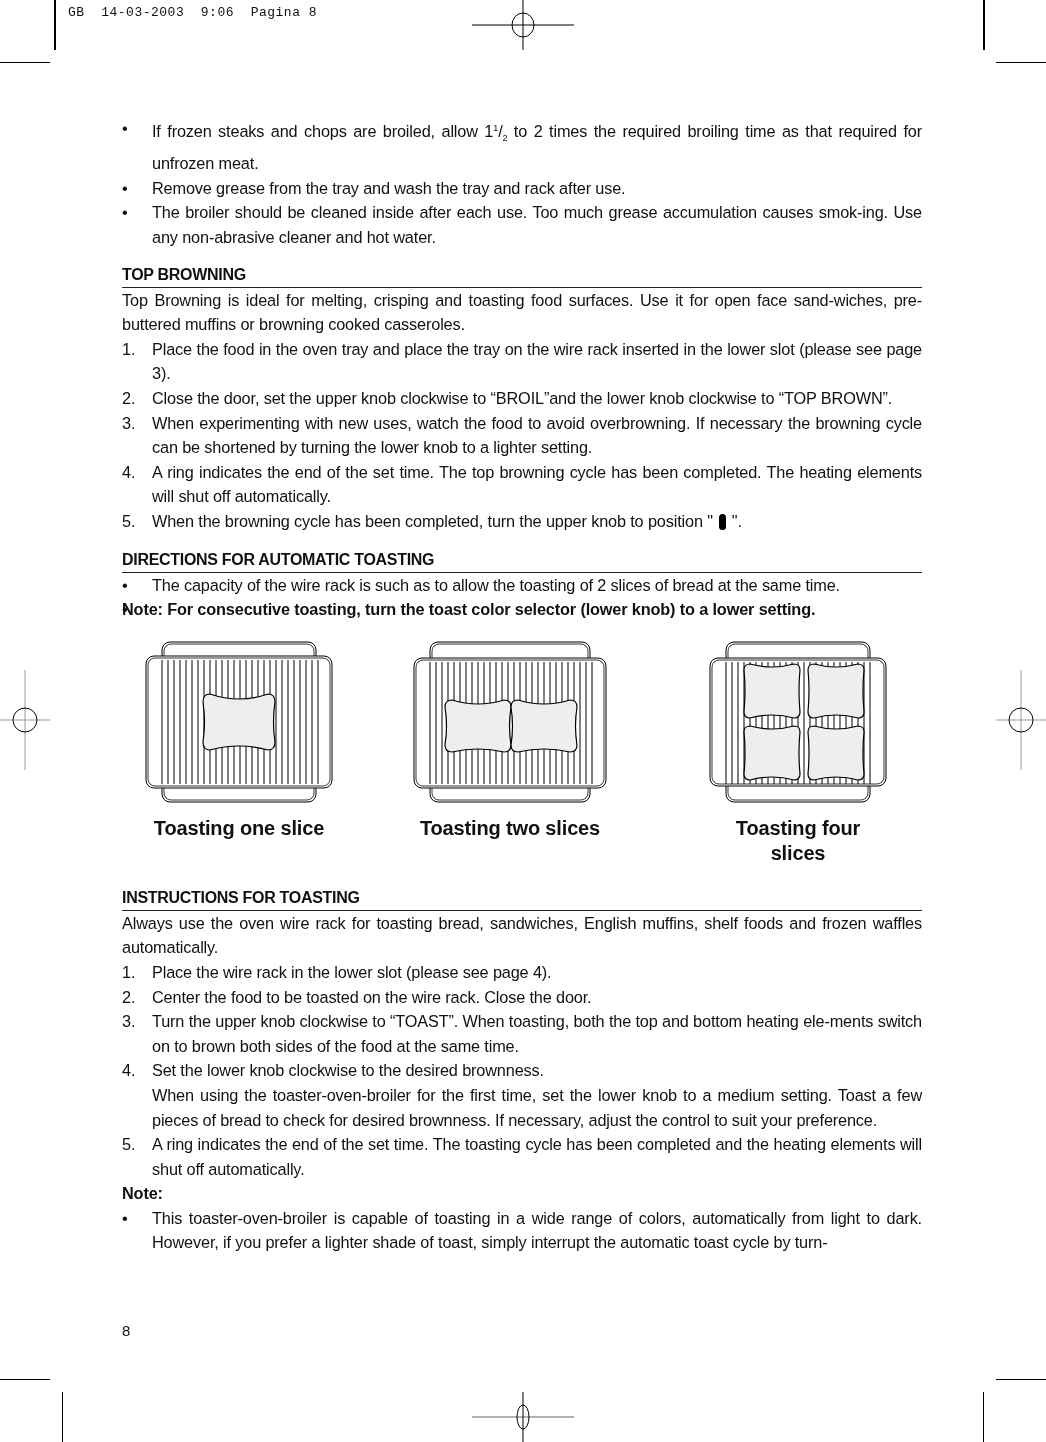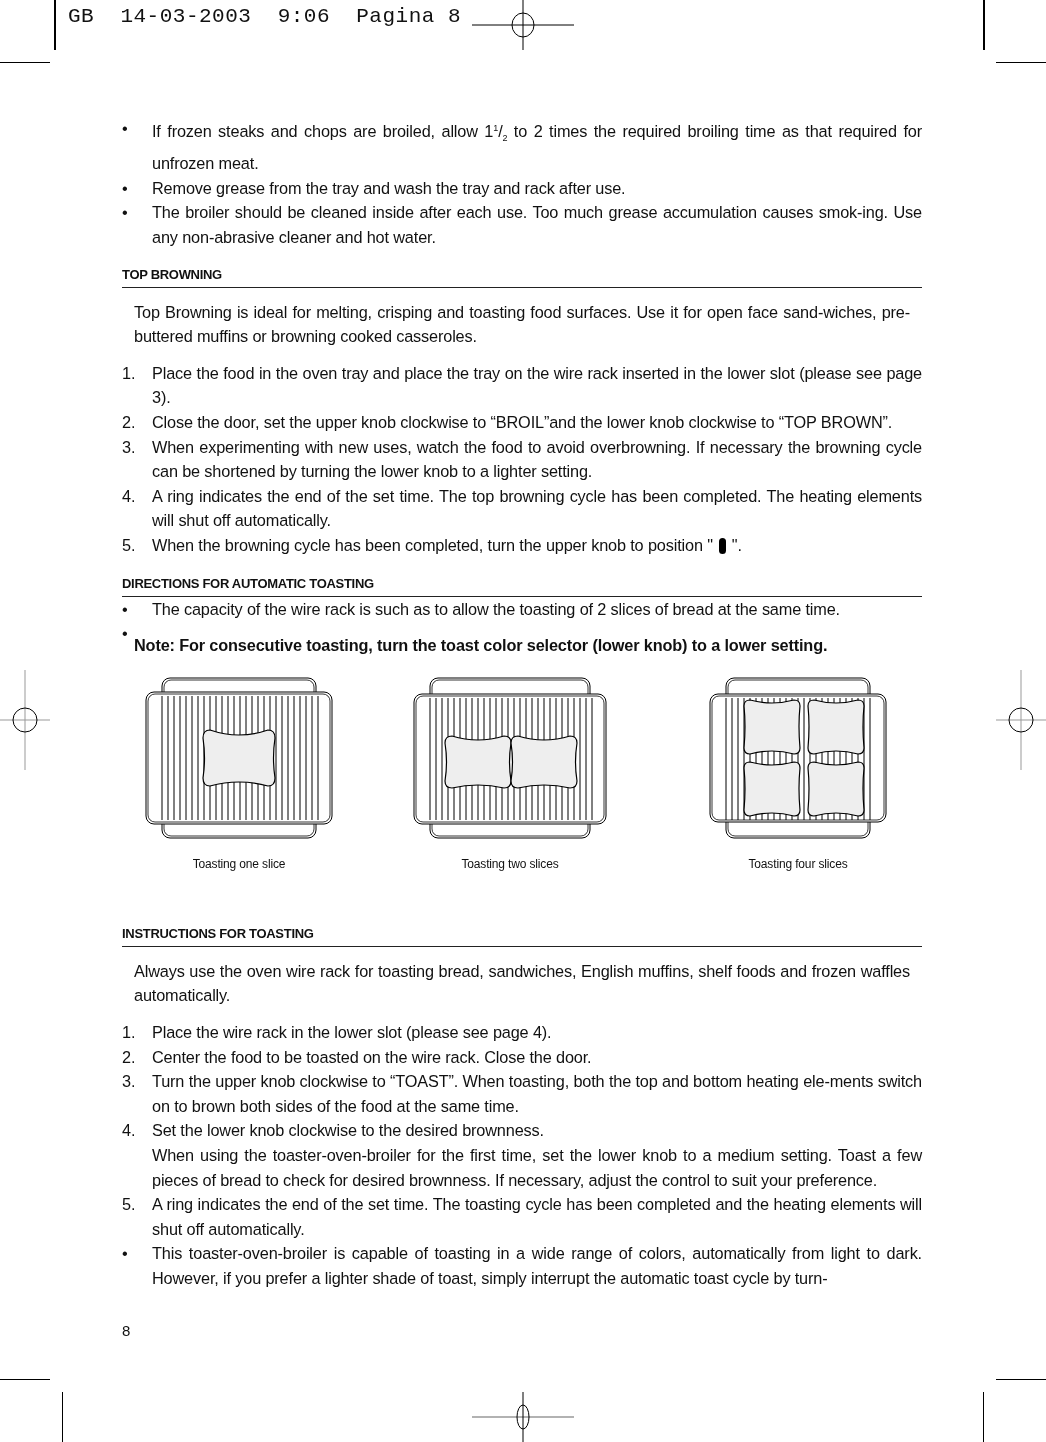--- a/index.html
+++ b/index.html
@@ -1,30 +1,30 @@
 <!DOCTYPE html>
 <html><head>
 <meta charset="utf-8">
 <style>
   html, body { margin:0; padding:0; background:#fff; }
   body { width:1046px; height:1442px; position:relative; overflow:hidden; font-family:"Liberation Sans", sans-serif; color:#111; }
-  .slug { position:absolute; left:68px; top:5px; font-family:"Liberation Mono", monospace; font-size:21px; letter-spacing:0.5px; white-space:pre; color:#111; }
+  .slug { position:absolute; left:68px; top:5px; font-family:"Liberation Mono", monospace; font-size:13px; letter-spacing:0.5px; white-space:pre; color:#111; }
   .crop { position:absolute; background:#000; }
   .reg { position:absolute; }
   .content { position:absolute; left:122px; top:116px; width:800px; font-size:16.3px; line-height:24.6px; letter-spacing:-0.15px; }
-  .content p { margin:12px; text-align:justify; }
+  .content p { margin:0; text-align:justify; }
   .bl { position:relative; padding-left:30px; text-align:justify; }
   .bl .mk { position:absolute; left:0; top:0; width:30px; }
-  .h { font-weight:bold; font-size:13px; border-bottom:1px solid #222; line-height:24px; padding-top:0; margin-top:14px; letter-spacing:-0.3px; }
+  .h { font-weight:bold; font-size:16px; border-bottom:1px solid #222; line-height:24px; padding-top:0; margin-top:14px; letter-spacing:-0.3px; }
   .note { font-weight:bold; }
   .frac sup, .frac sub { font-size:9px; }
   .knob { display:inline-block; width:7px; height:16px; background:#000; border-radius:4px; vertical-align:-3px; margin:0 6px; }
   .figs { position:relative; height:210px; margin-top:18px; }
   .fig { position:absolute; top:0; text-align:center; }
-  .fig .cap { font-size:12px; margin-top:6px; }
+  .fig .cap { font-size:20px; margin-top:6px;font-weight:bold; }
   .pageno { position:absolute; left:122px; top:1322px; font-size:15px; }
 </style>
 </head>
 <body>
 
 <div class="slug">GB  14-03-2003  9:06  Pagina 8</div>
 
 <div class="crop" style="left:54px;top:0;width:2px;height:50px;"></div>
 <div class="crop" style="left:0;top:62px;width:50px;height:1px;"></div>
 <div class="crop" style="left:983px;top:0;width:2px;height:50px;"></div>
@@ -132,16 +132,17 @@
     </div>
   </div>
 
   <div class="h" style="margin-top:36px;">INSTRUCTIONS FOR TOASTING</div>
   <p>Always use the oven wire rack for toasting bread, sandwiches, English muffins, shelf foods and frozen waffles automatically.</p>
   <div class="bl"><span class="mk">1.</span><span>Place the wire rack in the lower slot (please see page 4).</span></div>
   <div class="bl"><span class="mk">2.</span><span>Center the food to be toasted on the wire rack. Close the door.</span></div>
   <div class="bl"><span class="mk">3.</span><span>Turn the upper knob clockwise to “TOAST”. When toasting, both the top and bottom heating ele-ments switch on to brown both sides of the food at the same time.</span></div>
   <div class="bl"><span class="mk">4.</span><span>Set the lower knob clockwise to the desired brownness.</span><br><span>When using the toaster-oven-broiler for the first time, set the lower knob to a medium setting. Toast a few pieces of bread to check for desired brownness. If necessary, adjust the control to suit your preference.</span></div>
   <div class="bl"><span class="mk">5.</span><span>A ring indicates the end of the set time. The toasting cycle has been completed and the heating elements will shut off automatically.</span></div>
+  <p class="note">Note:</p>
   <div class="bl"><span class="mk">•</span><span>This toaster-oven-broiler is capable of toasting in a wide range of colors, automatically from light to dark. However, if you prefer a lighter shade of toast, simply interrupt the automatic toast cycle by turn-</span></div>
 </div>
 
 <div class="pageno">8</div>
 
 </body></html>

